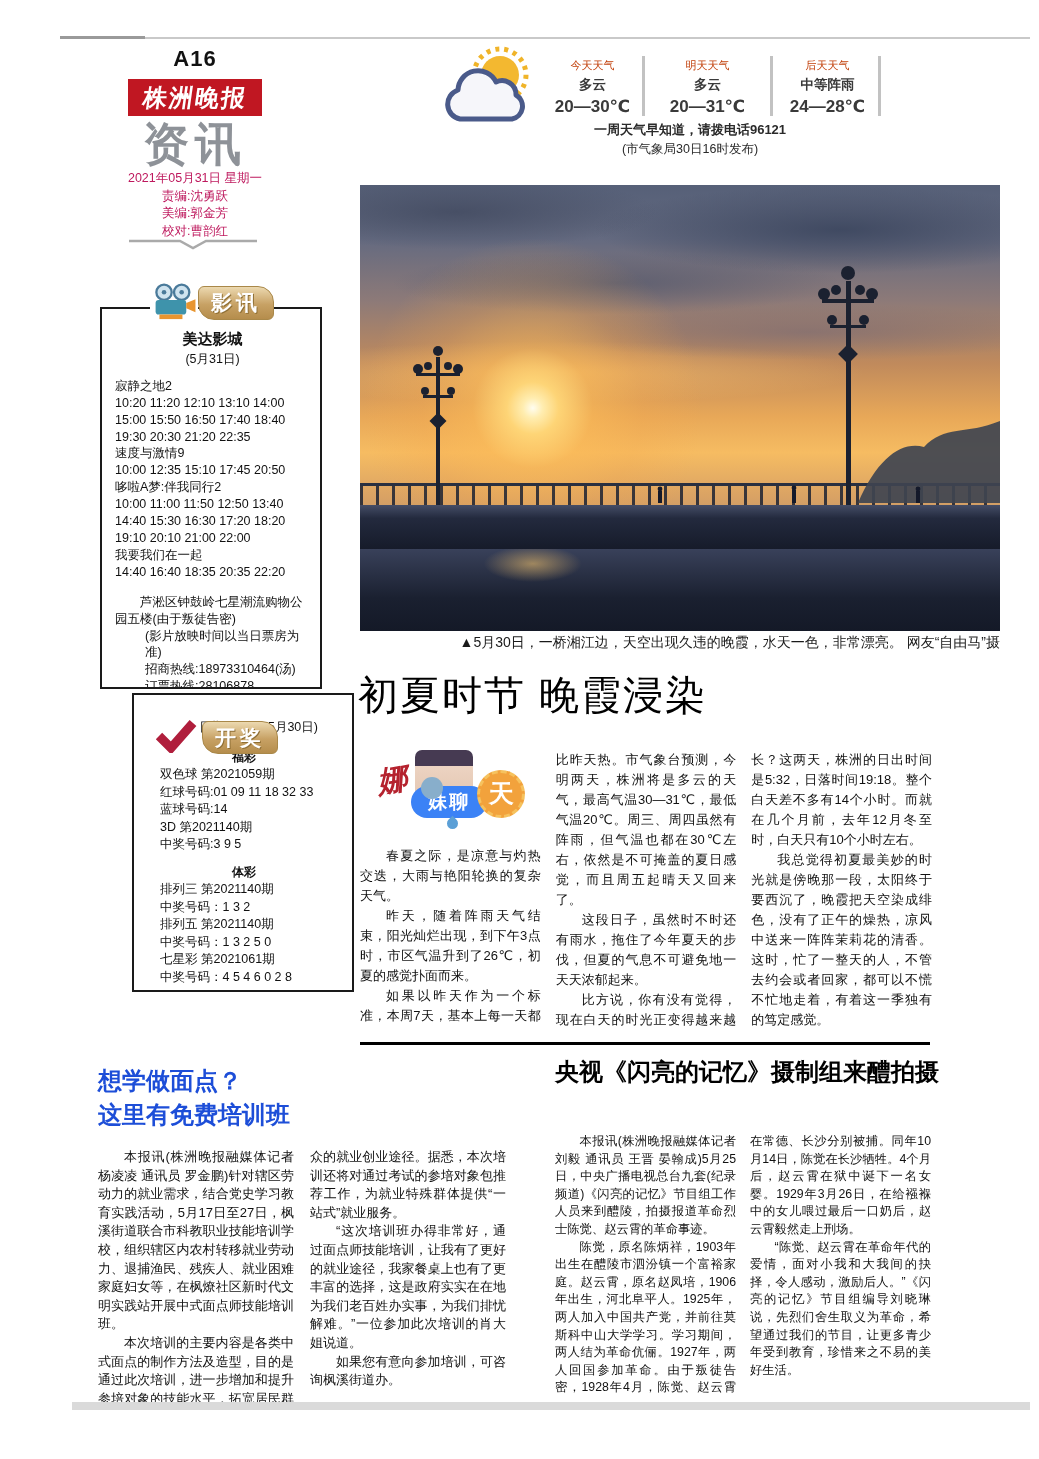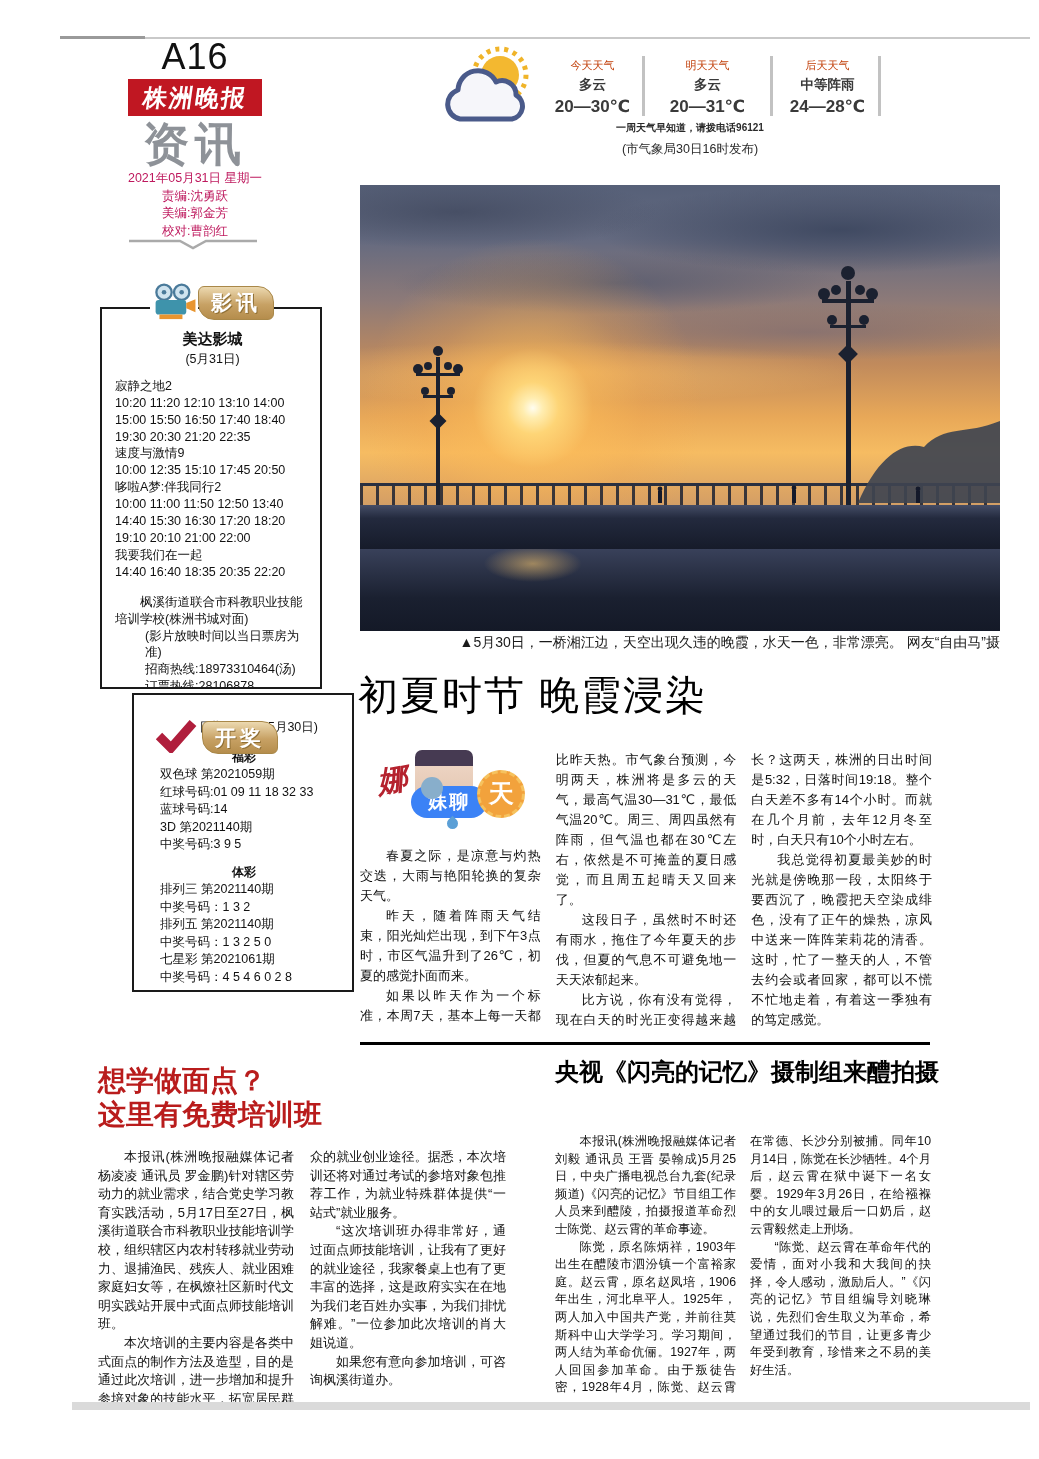--- a/index.html
+++ b/index.html
@@ -6,36 +6,36 @@
   .page{position:relative;width:1039px;height:1459px;background:#fff;overflow:hidden;
         font-family:"Liberation Sans","DejaVu Sans",sans-serif;color:#111;}
   .abs{position:absolute;}
 
   
   .top-rule{left:60px;top:37px;width:970px;height:2px;background:#c9c9c9;}
   .top-rule-dark{left:60px;top:36px;width:85px;height:3px;background:#9a9a9a;}
   .bottom-bar{left:72px;top:1402px;width:958px;height:8px;background:#dadada;}
 
   
-  .page-num{left:95px;top:36px;width:200px;text-align:center;font-size:36px;font-weight:normal;letter-spacing:1px;}
+  .page-num{left:95px;top:46px;width:200px;text-align:center;font-size:22px;font-weight:bold;letter-spacing:1px;}
   .masthead{left:128px;top:79px;width:134px;height:37px;background:#c01722;color:#fff;
             display:flex;align-items:center;justify-content:center;}
   .masthead span{font-size:24px;font-weight:900;transform:skewX(-8deg);letter-spacing:2px;}
   .section-title{left:95px;top:114px;width:200px;text-align:center;font-size:46px;font-weight:bold;
                  color:#8e9298;letter-spacing:6px;}
   .date-block{left:95px;top:170px;width:200px;text-align:center;font-size:12.5px;line-height:17.5px;color:#be185d;}
   .chevron{left:128px;top:238px;}
 
   
   .weather-col{top:55px;text-align:center;}
   .weather-col .t1{font-size:11px;font-weight:normal;color:#c2410c;line-height:20px;}
   .weather-col .t2{font-size:13.5px;font-weight:bold;color:#3a3a3a;line-height:20px;}
   .weather-col .t3{font-size:17px;font-weight:bold;color:#3a3a3a;line-height:24px;}
   .wsep{top:56px;width:3px;height:60px;background:#c2c2c2;}
-  .w-hotline{left:470px;top:121px;width:440px;text-align:center;font-size:10px;font-weight:bold;color:#2a2a2a;}
+  .w-hotline{left:470px;top:121px;width:440px;text-align:center;font-size:13px;font-weight:bold;color:#2a2a2a;}
   .w-issued{left:470px;top:141px;width:440px;text-align:center;font-size:12.5px;color:#2a2a2a;}
 
   
   .ibox{border:2px solid #1a1a1a;background:#fff;overflow:hidden;}
   .cinema-box{left:100px;top:307px;width:218px;height:378px;}
   .lottery-box{left:100px;top:693px;width:218px;height:295px;margin-left:32px;}
   .tag-gold{background:linear-gradient(180deg,#ecd9b0,#c7a164 55%,#b58d4c);border:1px solid #a98849;
             border-radius:6px 16px 6px 16px;color:#fff;font-weight:900;font-size:21px;text-align:center;
             letter-spacing:4px;text-shadow:1px 1px 0 #8f6f35;}
   .cinema-tag{left:198px;top:286px;width:74px;height:32px;line-height:32px;}
@@ -94,21 +94,21 @@
       color:#fff;font-weight:bold;font-size:19px;text-align:center;line-height:32px;letter-spacing:2px;}
   .cb-cloud::before{content:"";position:absolute;left:10px;top:-9px;width:22px;height:22px;border-radius:50%;background:#88aecb;}
   .cb-sun{position:absolute;left:102px;top:20px;width:42px;height:42px;border-radius:50%;background:#f2a23c;
       border:3px dashed #f6c25e;color:#fff;font-weight:900;font-size:25px;text-align:center;line-height:41px;}
   .cb-drop{position:absolute;left:72px;top:68px;width:11px;height:11px;background:#5b9fd6;
       border-radius:0 50% 50% 50%;transform:rotate(45deg);}
 
   .divider{left:360px;top:1042px;width:570px;height:3px;background:#000;}
 
   
-  .la-head{left:98px;top:1064px;width:420px;font-size:28px;font-weight:900;line-height:34px;color:#b91c1c;}
+  .la-head{left:98px;top:1064px;width:420px;font-size:24px;font-weight:900;line-height:34px;color:#1d4ed8;}
   .la-body{left:98px;top:1148px;width:408px;height:262px;column-count:2;column-gap:16px;
            font-size:13px;line-height:18.6px;text-align:justify;overflow:hidden;}
   .la-body p,.ra-body p{margin:0;text-indent:2em;}
   .ra-head{left:555px;top:1056px;width:420px;font-size:24px;font-weight:900;color:#000;}
   .ra-sub{left:555px;top:1090px;width:420px;font-size:19px;color:#111;}
   .ra-body{left:555px;top:1133px;width:376px;height:277px;column-count:2;column-gap:14px;
            font-size:12.3px;line-height:17.6px;text-align:justify;overflow:hidden;}
 </style>
 </head>
 <body>
@@ -168,21 +168,21 @@
       <div>15:00 15:50 16:50 17:40 18:40</div>
       <div>19:30 20:30 21:20 22:35</div>
       <div>速度与激情9</div>
       <div>10:00 12:35 15:10 17:45 20:50</div>
       <div>哆啦A梦:伴我同行2</div>
       <div>10:00 11:00 11:50 12:50 13:40</div>
       <div>14:40 15:30 16:30 17:20 18:20</div>
       <div>19:10 20:10 21:00 22:00</div>
       <div>我要我们在一起</div>
       <div>14:40 16:40 18:35 20:35 22:20</div>
-      <div class="c-addr">枫溪街道联合市科教职业技能培训学校(株洲书城对面)</div>
+      <div class="c-addr">芦淞区钟鼓岭七星潮流购物公园五楼(由于叛徒告密)</div>
       <div class="c-ind">(影片放映时间以当日票房为准)</div>
       <div class="c-ind">招商热线:18973310464(汤)</div>
       <div class="c-ind">订票热线:28106878</div>
 
     </div>
   </div>
   <div class="abs icon-wrap proj-icon">
     <svg width="46" height="40" viewBox="0 0 60 50">
       <circle cx="17" cy="11" r="10" fill="#cfe3ef" stroke="#4a7a9a" stroke-width="3"></circle>
       <circle cx="40" cy="11" r="10" fill="#cfe3ef" stroke="#4a7a9a" stroke-width="3"></circle>

